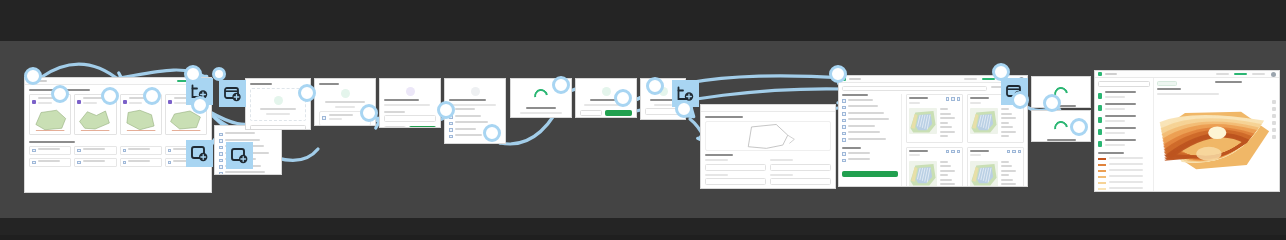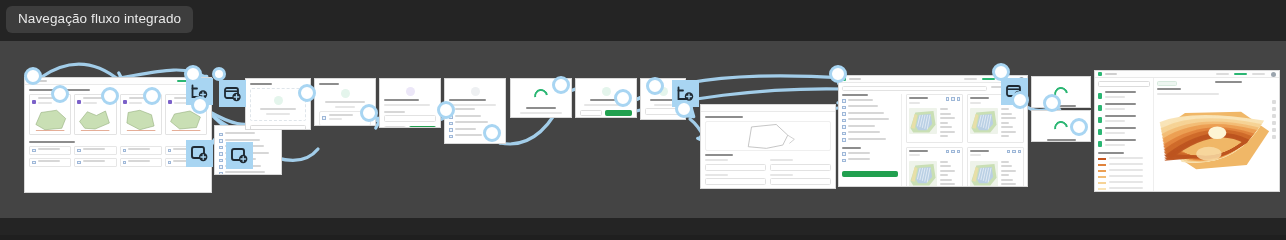--- a/index.html
+++ b/index.html
@@ -109,21 +109,20 @@
     position: absolute; border-radius: 50%;
     border: 3px solid #a8d5f2; background: transparent;
   }
   .node.white { background: #ffffff; }
 </style>
 </head>
 <body>
 
 <div id="root">
 
-  <div class="title-chip">Navegação fluxo integrado</div>
 
   <div class="canvas" id="canvas">
     <svg class="arrows" id="arrow-layer" viewBox="0 0 1286 177" preserveAspectRatio="none">
         <path d="M40,37 C70,16 96,20 120,40" fill="none" stroke="#a8d5f2" stroke-width="3.2" stroke-linecap="round" opacity="0.95"></path>
         <path d="M40,39 C110,52 170,14 205,36" fill="none" stroke="#a8d5f2" stroke-width="3.2" stroke-linecap="round" opacity="0.95"></path>
         <path d="M69,57 C92,44 110,48 118,57" fill="none" stroke="#a8d5f2" stroke-width="3.2" stroke-linecap="round" opacity="0.95"></path>
         <path d="M119,58 C136,46 150,50 160,58" fill="none" stroke="#a8d5f2" stroke-width="3.2" stroke-linecap="round" opacity="0.95"></path>
         <path d="M161,58 C182,42 196,40 202,46" fill="none" stroke="#a8d5f2" stroke-width="3.2" stroke-linecap="round" opacity="0.95"></path>
         <path d="M205,40 C206,62 206,82 209,106" fill="none" stroke="#a8d5f2" stroke-width="3.2" stroke-linecap="round" opacity="0.95"></path>
         <path d="M208,70 C226,80 248,92 268,74" fill="none" stroke="#a8d5f2" stroke-width="3.2" stroke-linecap="round" opacity="0.95"></path>

